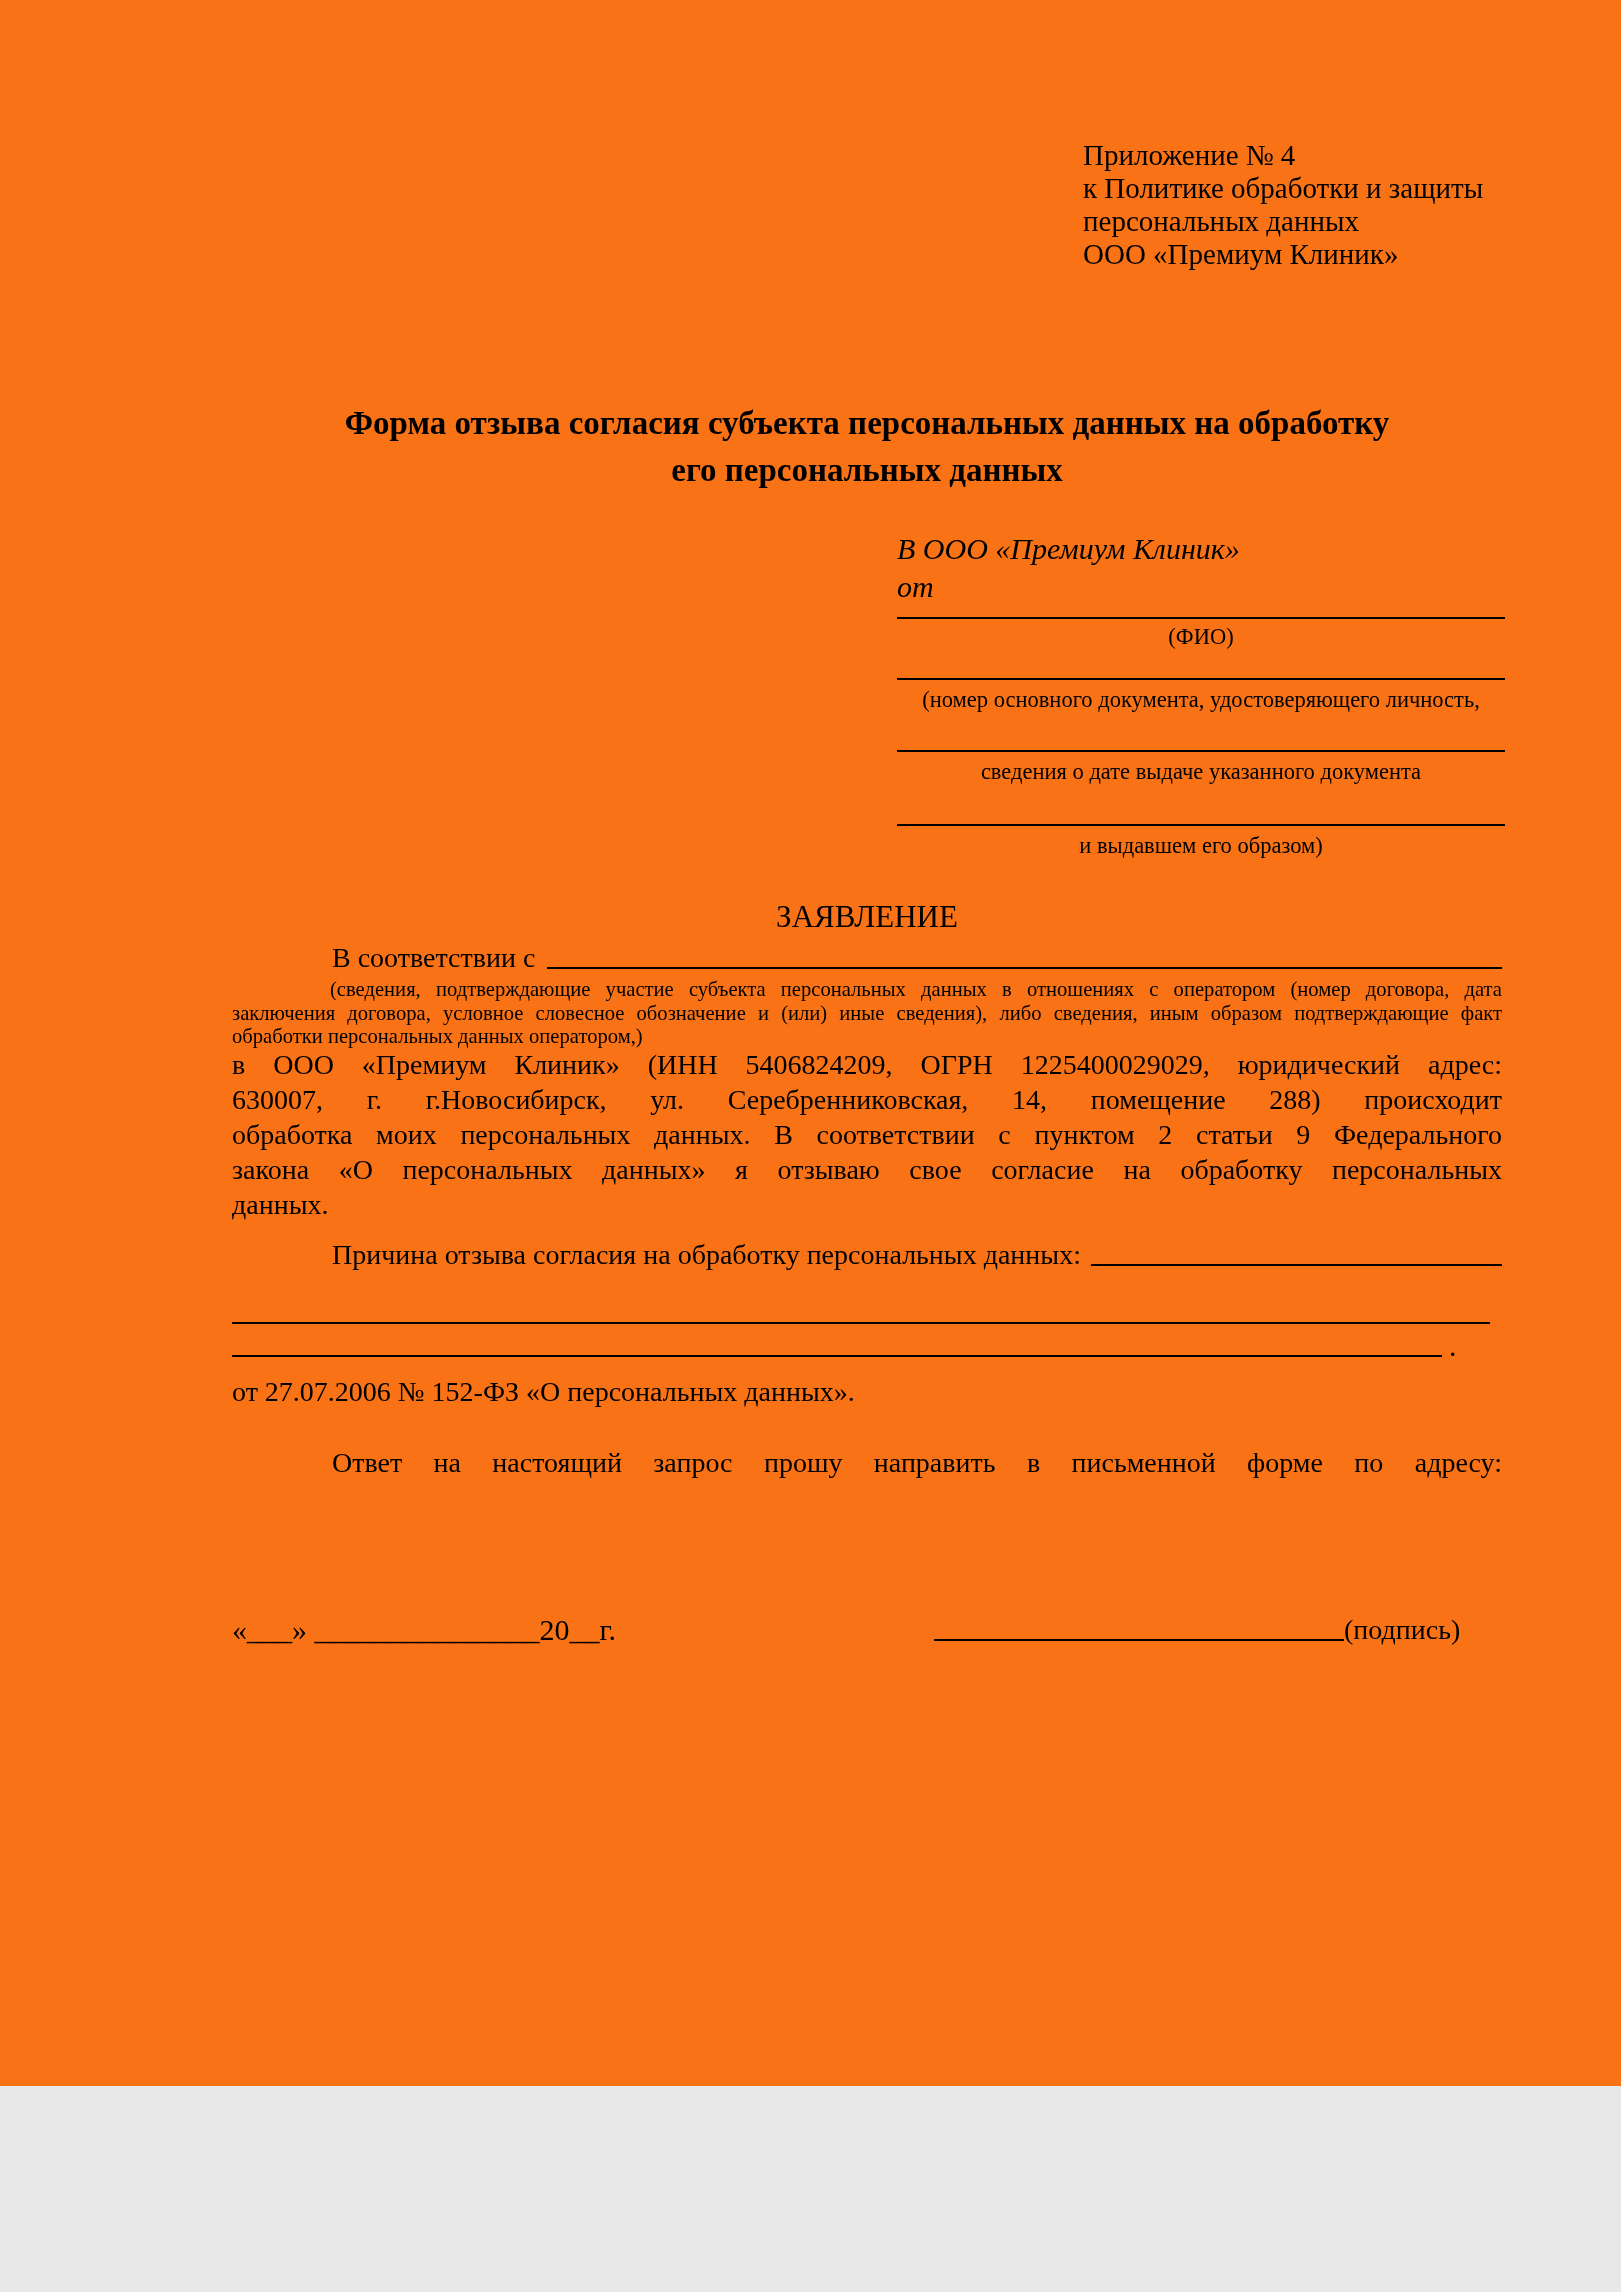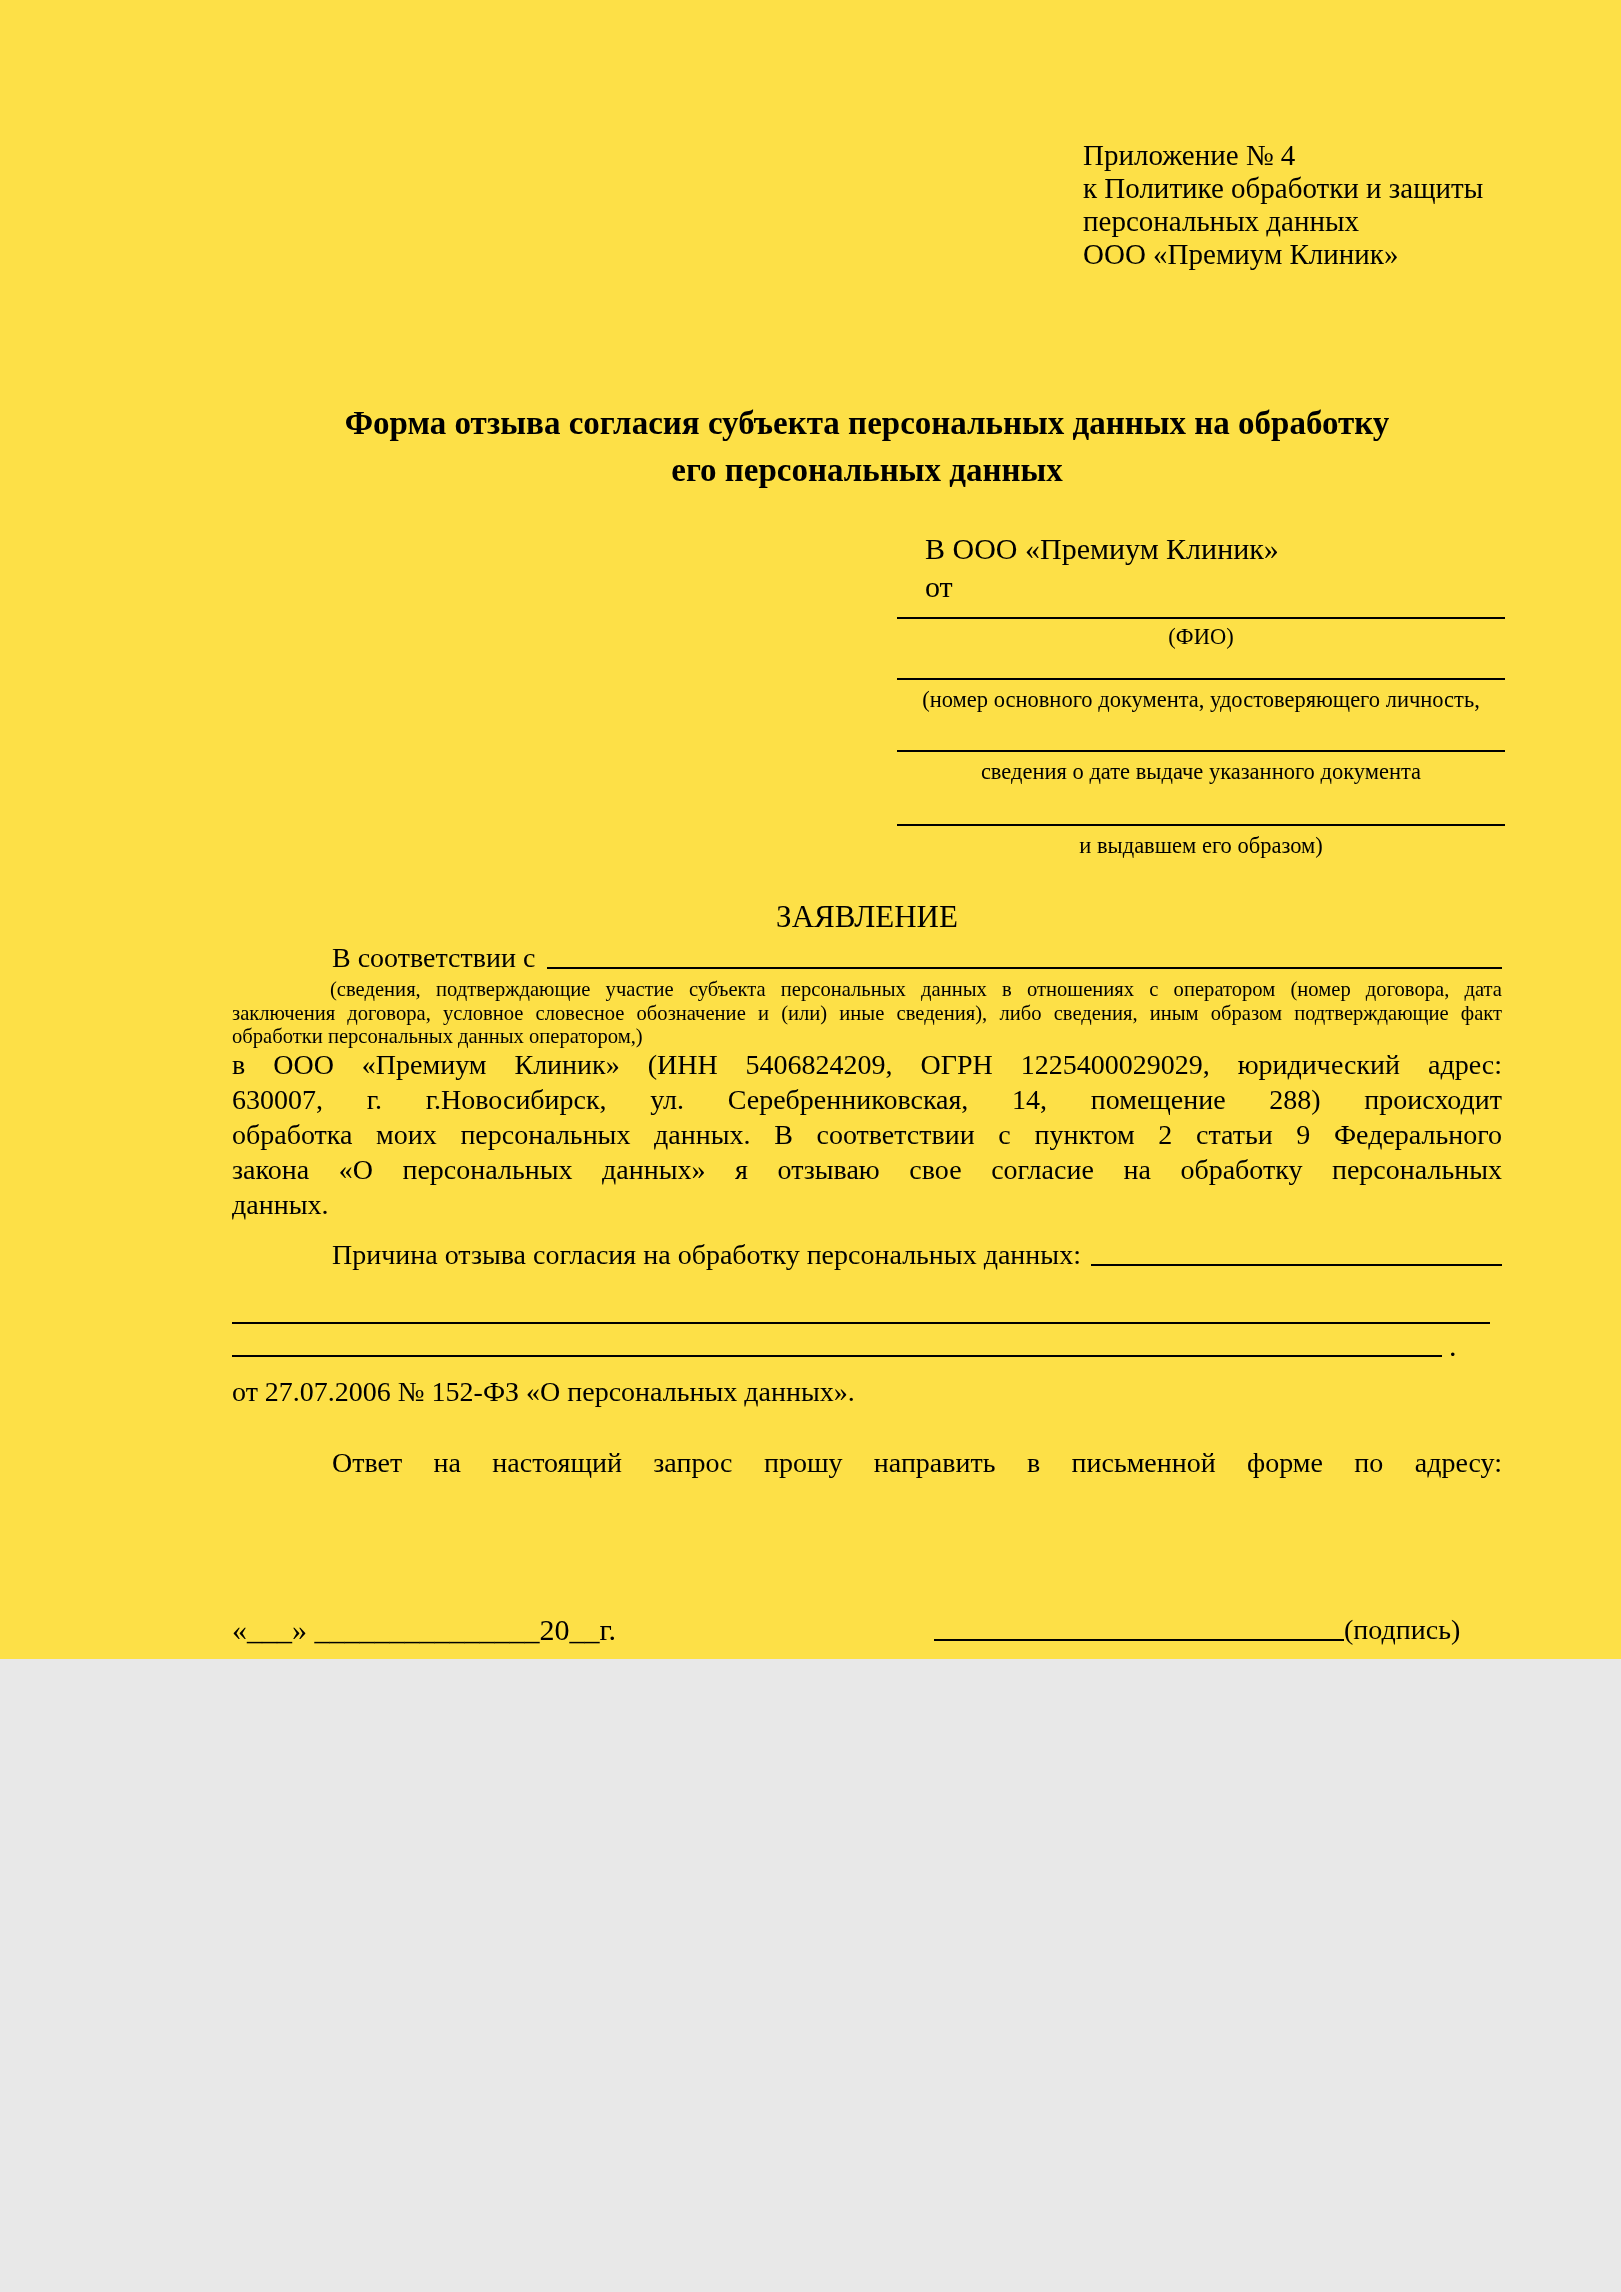--- a/index.html
+++ b/index.html
@@ -1,40 +1,40 @@
 <!DOCTYPE html>
 <html><head>
 <meta charset="utf-8">
 <style>
   * { margin: 0; padding: 0; box-sizing: border-box; }
   html, body { background: #e8e8e8; }
   .page {
     position: relative;
     width: 1621px;
-    height: 1659px;
+    height: 2086px;
     margin: 0 auto;
-    background: #fde047;
+    background: #f97316;
     color: #000000;
     font-family: "Liberation Serif", "DejaVu Serif", serif;
     overflow: hidden;
   }
   .abs { position: absolute; }
 
   
   .ref-block { left: 1083px; top: 139px; font-size: 29px; line-height: 33px; }
 
   
   .doc-title {
     left: 232px; top: 400px; width: 1270px;
     text-align: center; font-weight: bold;
     font-size: 33px; line-height: 47px;
   }
 
   
-  .addr-text { left: 925px; width: 608px; font-size: 30px; line-height: 35px; }
+  .addr-text { left: 897px; width: 608px; font-size: 30px; line-height: 35px; font-style: italic; }
   .blank-line { height: 0; border-bottom: 2.9px solid #000; }
   .addr-line { left: 897px; width: 608px; }
   .addr-caption { left: 897px; width: 608px; text-align: center; font-size: 22.5px; line-height: 25.5px; }
 
   
   .stmt-heading { left: 232px; top: 899px; width: 1270px; text-align: center; font-size: 31px; line-height: 35px; }
   .flex-row { display: flex; align-items: flex-start; }
   .body-font { font-size: 28px; line-height: 35px; }
   .fill { flex: 1 1 auto; height: 29px; border-bottom: 2.9px solid #000; }
   .intro-row { left: 232px; top: 940px; width: 1270px; }

